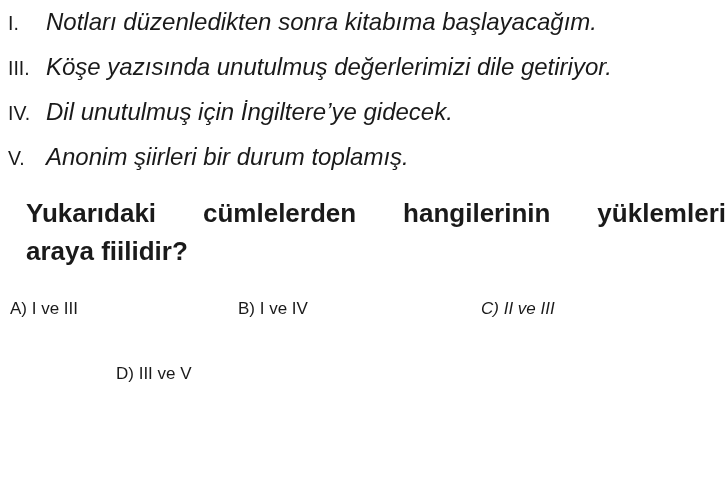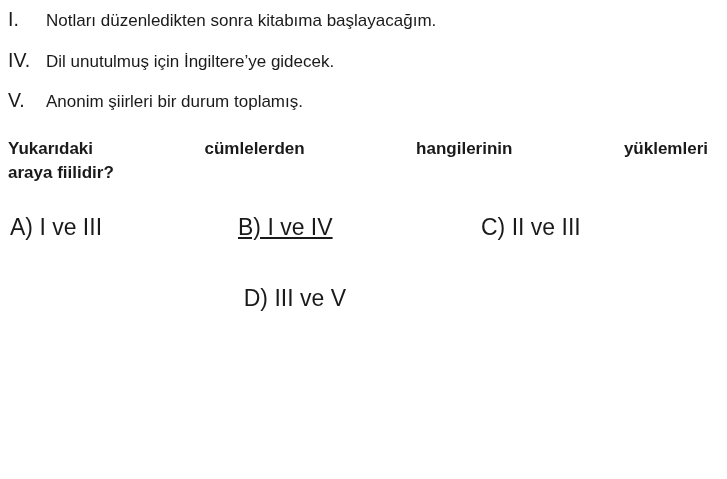--- a/index.html
+++ b/index.html
@@ -36,77 +36,83 @@
     margin-bottom: 21px;
     white-space: nowrap;
   }
   .statement .num {
     width: 38px;
     flex: 0 0 38px;
     text-align: left;
     font-size: 19.5px;
   }
   .statement .txt {
-    font-size: 17px;
+    font-size: 24px;
+    font-style: italic;
   }
 
   
   .question {
     margin-top: 26px;
     width: 700px;
     font-weight: bold;
-    font-size: 17px;
+    font-size: 26px;
     line-height: 1.45;
     text-align: justify;
     text-justify: inter-word;
+    margin-left: 18px;
   }
   .question .line1 {
     display: block;
     text-align: justify;
     text-align-last: justify;
   }
   .question .line2 {
     display: block;
   }
 
   
   .options {
     margin-top: 30px;
   }
   .opt-row {
     display: flex;
-    font-size: 23px;
+    font-size: 17px;
     line-height: 1.0;
     white-space: nowrap;
   }
   .opt-row.row1 {
     padding-left: 2px;
     margin-bottom: 48px;
   }
   .opt-row.row2 {
     padding-left: 108px;
   }
   .opt {
     display: inline-block;
   }
   .row1 .opt.a { width: 228px; }
-  .row1 .opt.b { width: 243px; text-decoration: underline; }
-  .row1 .opt.c { width: auto; }
-  .row2 .opt.d { width: 230px; text-align: right; }
+  .row1 .opt.b { width: 243px; }
+  .row1 .opt.c { width: auto; font-style: italic; }
+  .row2 .opt.d { width: 230px; }
   .row2 .opt.e { width: auto; }
 </style>
 </head>
 <body>
 
 <div class="page">
 
   <ul class="statements">
     <li class="statement">
       <span class="num">I.</span>
       <span class="txt">Notları düzenledikten sonra kitabıma başlayacağım.</span>
+    </li>
+    <li class="statement">
+      <span class="num">III.</span>
+      <span class="txt">Köşe yazısında unutulmuş değerlerimizi dile getiriyor.</span>
     </li>
     <li class="statement">
       <span class="num">IV.</span>
       <span class="txt">Dil unutulmuş için İngiltere’ye gidecek.</span>
     </li>
     <li class="statement">
       <span class="num">V.</span>
       <span class="txt">Anonim şiirleri bir durum toplamış.</span>
     </li>
   </ul>

